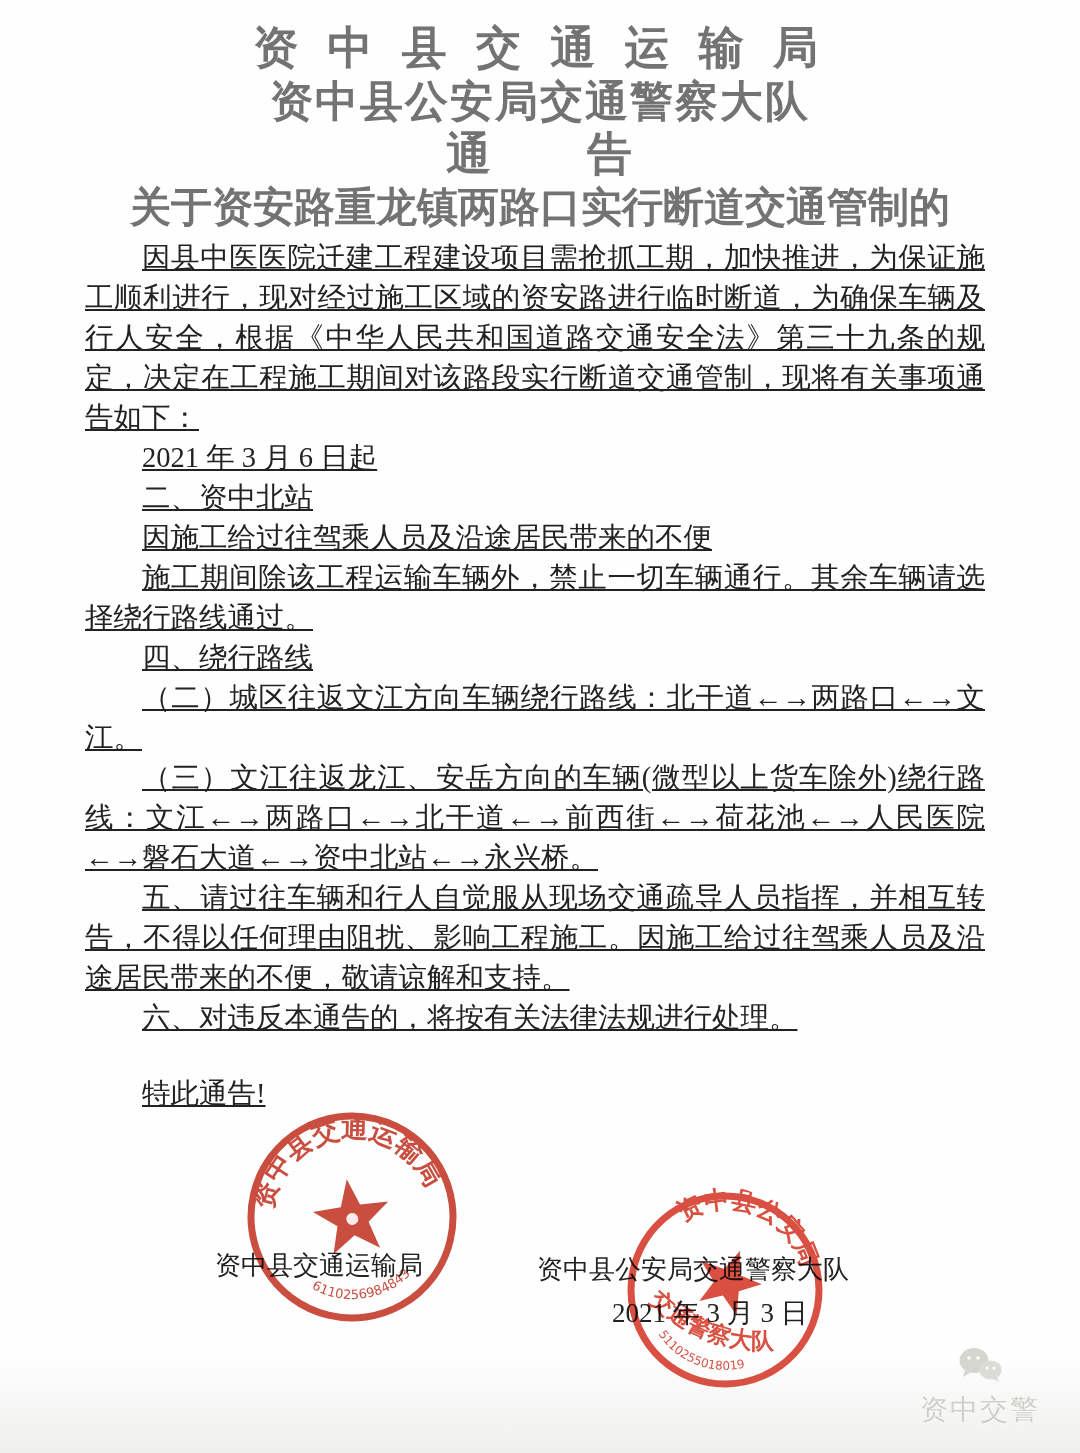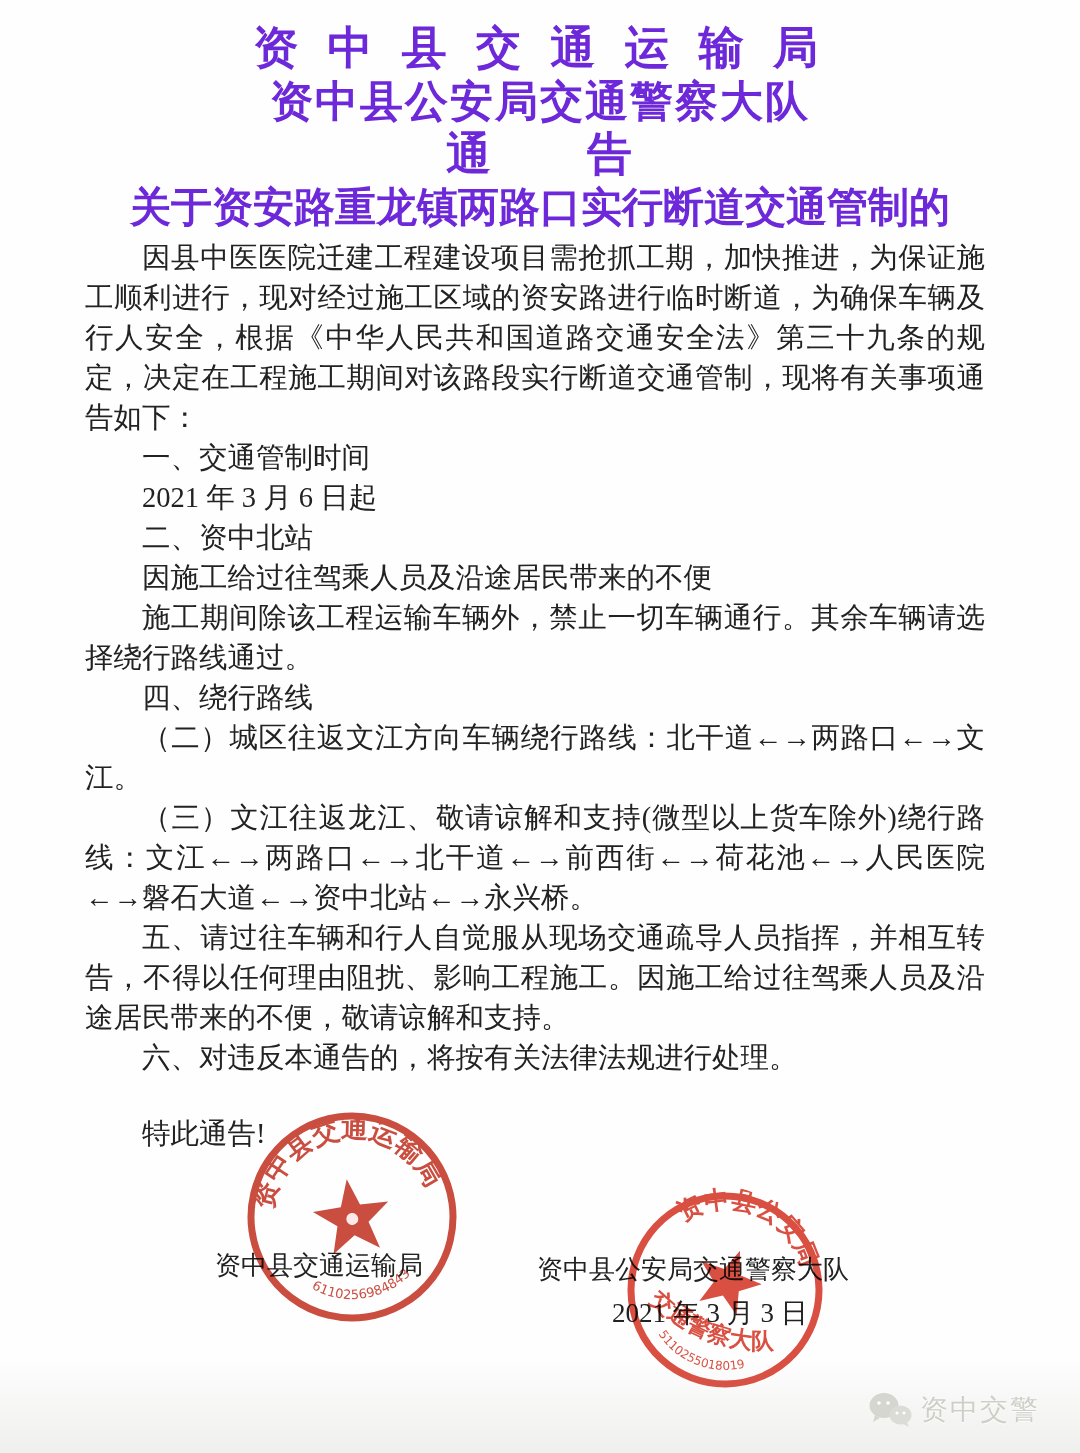--- a/index.html
+++ b/index.html
@@ -4,36 +4,36 @@
 <style>
   html,body { margin:0; padding:0; background:#ffffff; }
   .page {
     position:relative;
     width:1080px; height:1453px;
     background:#fefefe;
     font-family:"Liberation Serif","DejaVu Serif",serif;
     color:#1d1d1d;
     overflow:hidden;
   }
-  .titles { padding-top:22px; text-align:center; font-weight:bold; color:#6d28d9; }
+  .titles { padding-top:22px; text-align:center; font-weight:bold; color:#737373; }
   .t-line { line-height:53px; white-space:pre; }
   .t1 { font-size:45px; letter-spacing:9px; }
   .t2 { font-size:43px; letter-spacing:2px; }
   .t3 { font-size:41px; letter-spacing:0px; }
   .t4 { font-size:45px; letter-spacing:2px; }
 
   .doc-body {
     margin:4px 95px 0 85px;
     width:900px;
     font-size:28.5px;
     line-height:40px;
     text-align:justify;
     color:#222;
   }
-  .doc-body p { margin:0; text-indent:2em; }
+  .doc-body p { margin:0; text-indent:2em;text-decoration:underline; }
   .doc-body p.closing { margin-top:36px; }
 
   .sig { position:absolute; font-size:26px; color:#222; white-space:pre; }
   .sig-left  { left:215px; top:1248px; }
   .sig-right { left:537px; top:1252px; }
   .sig-date  { left:612px; top:1295px; font-size:27px; }
 
   .stamp { position:absolute; mix-blend-mode:multiply; opacity:0.9; pointer-events:none; }
   .stamp-left  { left:243px; top:1108px; width:218px; height:218px; transform:rotate(-8deg); }
   .stamp-right { left:624px; top:1189px; width:202px; height:202px; transform:rotate(21deg); }
@@ -45,44 +45,44 @@
   }
 
   .watermark {
     position:absolute; right:40px; bottom:24px;
     display:flex; align-items:center; gap:7px;
     color:#cfcfc8;
     font-family:"Liberation Sans","DejaVu Sans",sans-serif;
     font-size:28px;
     letter-spacing:2px;
     text-shadow:0 1px 0 #ffffff;
+    flex-direction:column;
   }
 </style>
 </head>
 <body>
 
 <div class="page">
 
   <div class="titles">
     <div class="t-line t1">资 中 县 交 通 运 输 局</div>
     <div class="t-line t2">资中县公安局交通警察大队</div>
     <div class="t-line t4">通　　告</div>
     <div class="t-line t3">关于资安路重龙镇两路口实行断道交通管制的</div>
   </div>
 
   <div class="doc-body">
     <p>因县中医医院迁建工程建设项目需抢抓工期，加快推进，为保证施工顺利进行，现对经过施工区域的资安路进行临时断道，为确保车辆及行人安全，根据《中华人民共和国道路交通安全法》第三十九条的规定，决定在工程施工期间对该路段实行断道交通管制，现将有关事项通告如下：</p>
-    <p>一、交通管制时间</p>
     <p>2021 年 3 月 6 日起</p>
     <p>二、资中北站</p>
     <p>因施工给过往驾乘人员及沿途居民带来的不便</p>
     <p>施工期间除该工程运输车辆外，禁止一切车辆通行。其余车辆请选择绕行路线通过。</p>
     <p>四、绕行路线</p>
     <p>（二）城区往返文江方向车辆绕行路线：北干道←→两路口←→文江。</p>
-    <p>（三）文江往返龙江、敬请谅解和支持(微型以上货车除外)绕行路线：文江←→两路口←→北干道←→前西街←→荷花池←→人民医院←→磐石大道←→资中北站←→永兴桥。</p>
+    <p>（三）文江往返龙江、安岳方向的车辆(微型以上货车除外)绕行路线：文江←→两路口←→北干道←→前西街←→荷花池←→人民医院←→磐石大道←→资中北站←→永兴桥。</p>
     <p>五、请过往车辆和行人自觉服从现场交通疏导人员指挥，并相互转告，不得以任何理由阻扰、影响工程施工。因施工给过往驾乘人员及沿途居民带来的不便，敬请谅解和支持。</p>
     <p>六、对违反本通告的，将按有关法律法规进行处理。</p>
     <p class="closing">特此通告!</p>
   </div>
 
   <div class="sig sig-left">资中县交通运输局</div>
   <div class="sig sig-right">资中县公安局交通警察大队</div>
   <div class="sig sig-date">2021 年 3 月 3 日</div>
 
   <svg class="stamp stamp-left" viewBox="0 0 218 218">

